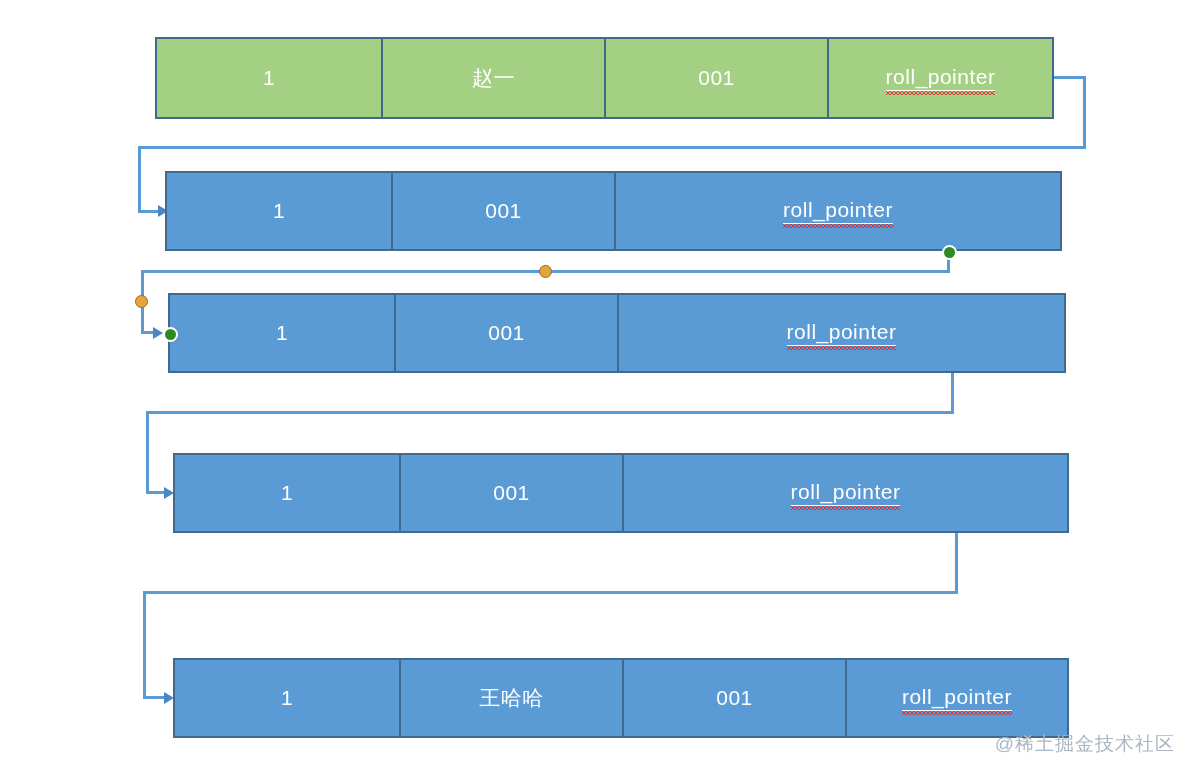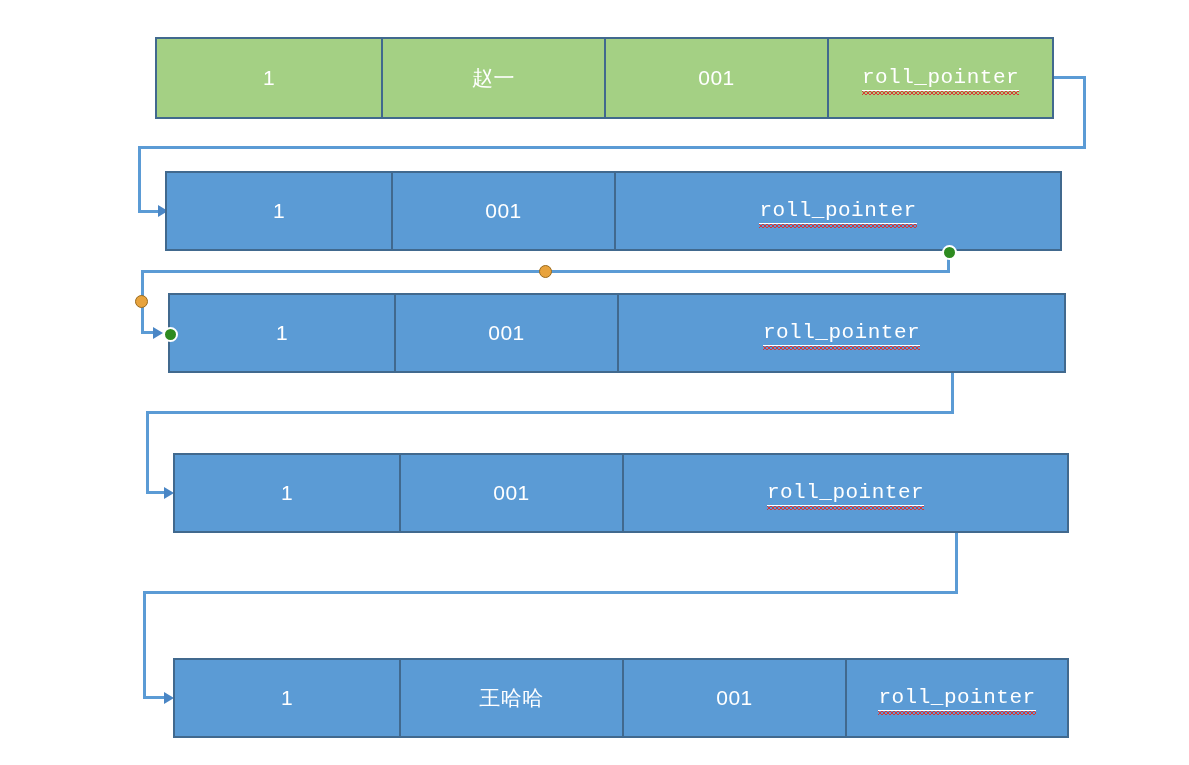--- a/index.html
+++ b/index.html
@@ -42,21 +42,20 @@
   .cell.c-name  { flex: 0 0 223px; }
   .cell.c-code  { flex: 0 0 223px; }
   .cell.c-ptr   { flex: 1 1 auto; }
 
   
   .ptr-text {
     position: relative;
     display: inline-block;
     border-bottom: 1.5px solid #ffffff;
     padding-bottom: 1px;
-    font-family: Liberation Mono, monospace;
   }
   .ptr-text::after {
     content: "";
     position: absolute;
     left: 0;
     right: 0;
     bottom: -5px;
     height: 4px;
     background-image:
       linear-gradient(45deg, transparent 45%, #E03030 45%, #E03030 55%, transparent 55%),
@@ -181,14 +180,15 @@
 
   <div class="record blue" style="left:173px; top:658px; width:896px; height:80px;">
     <div class="cell c-id">1</div>
     <div class="cell c-name">王哈哈</div>
     <div class="cell c-code">001</div>
     <div class="cell c-ptr">
       <span class="ptr-text">roll_pointer</span>
     </div>
   </div>
 
+  <div id="watermark">@稀土掘金技术社区</div>
 
 </div>
 
 </body></html>

